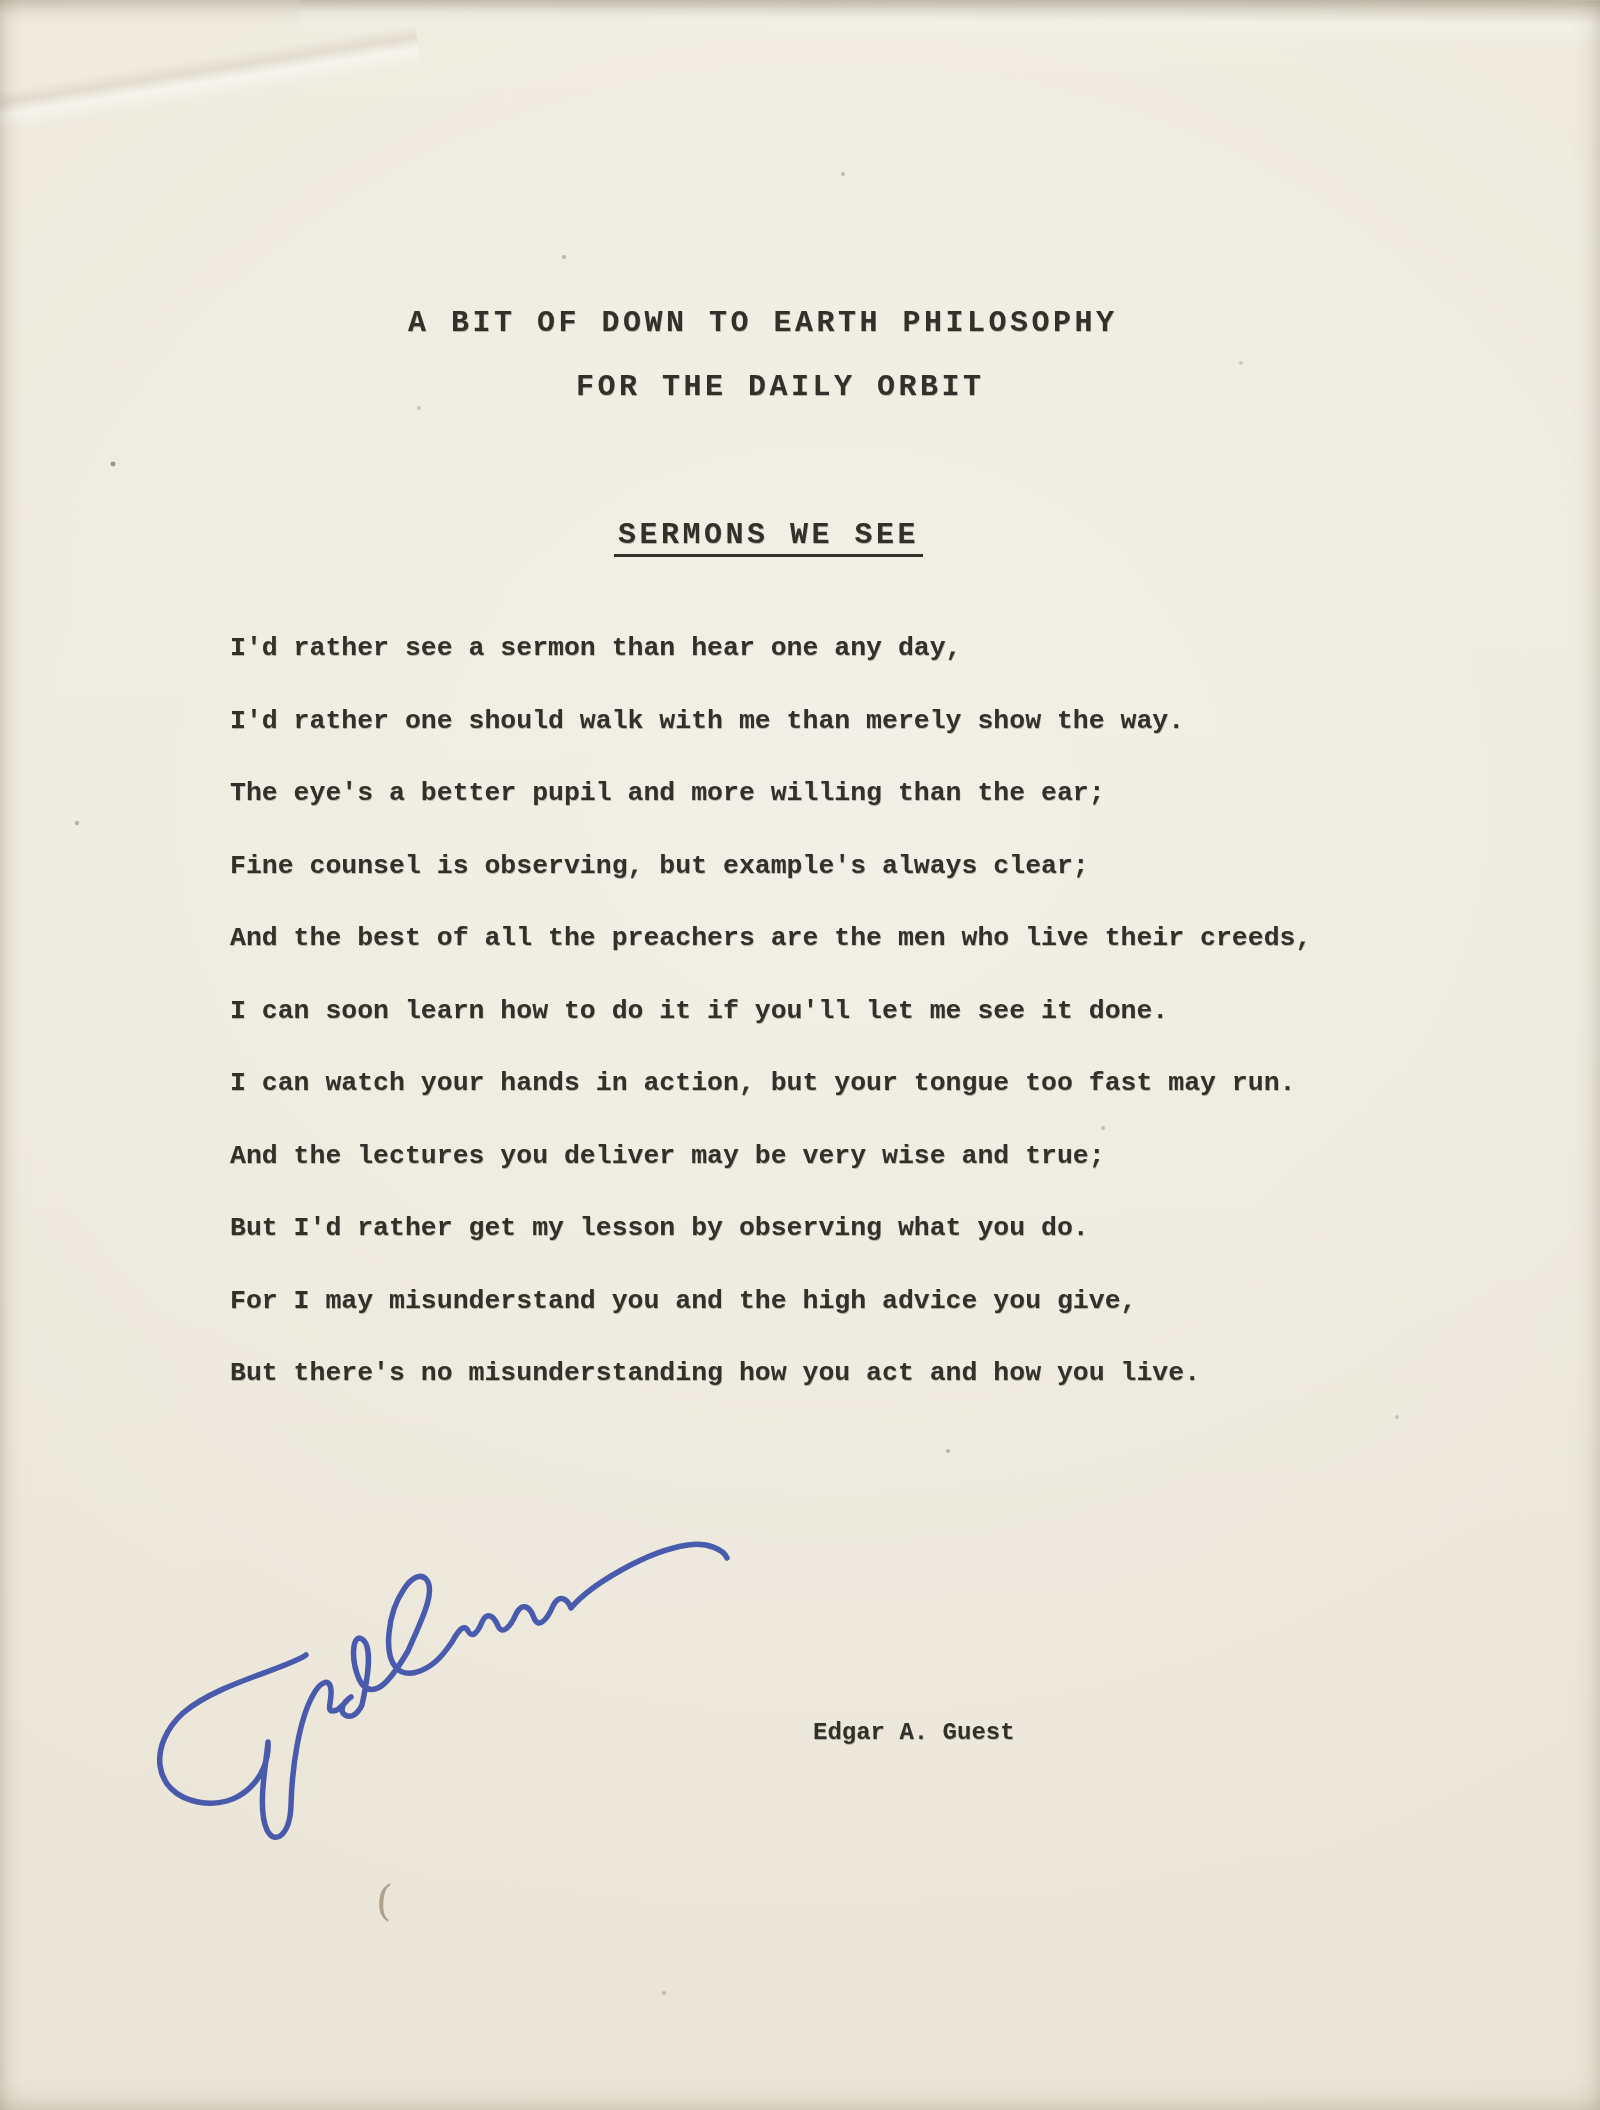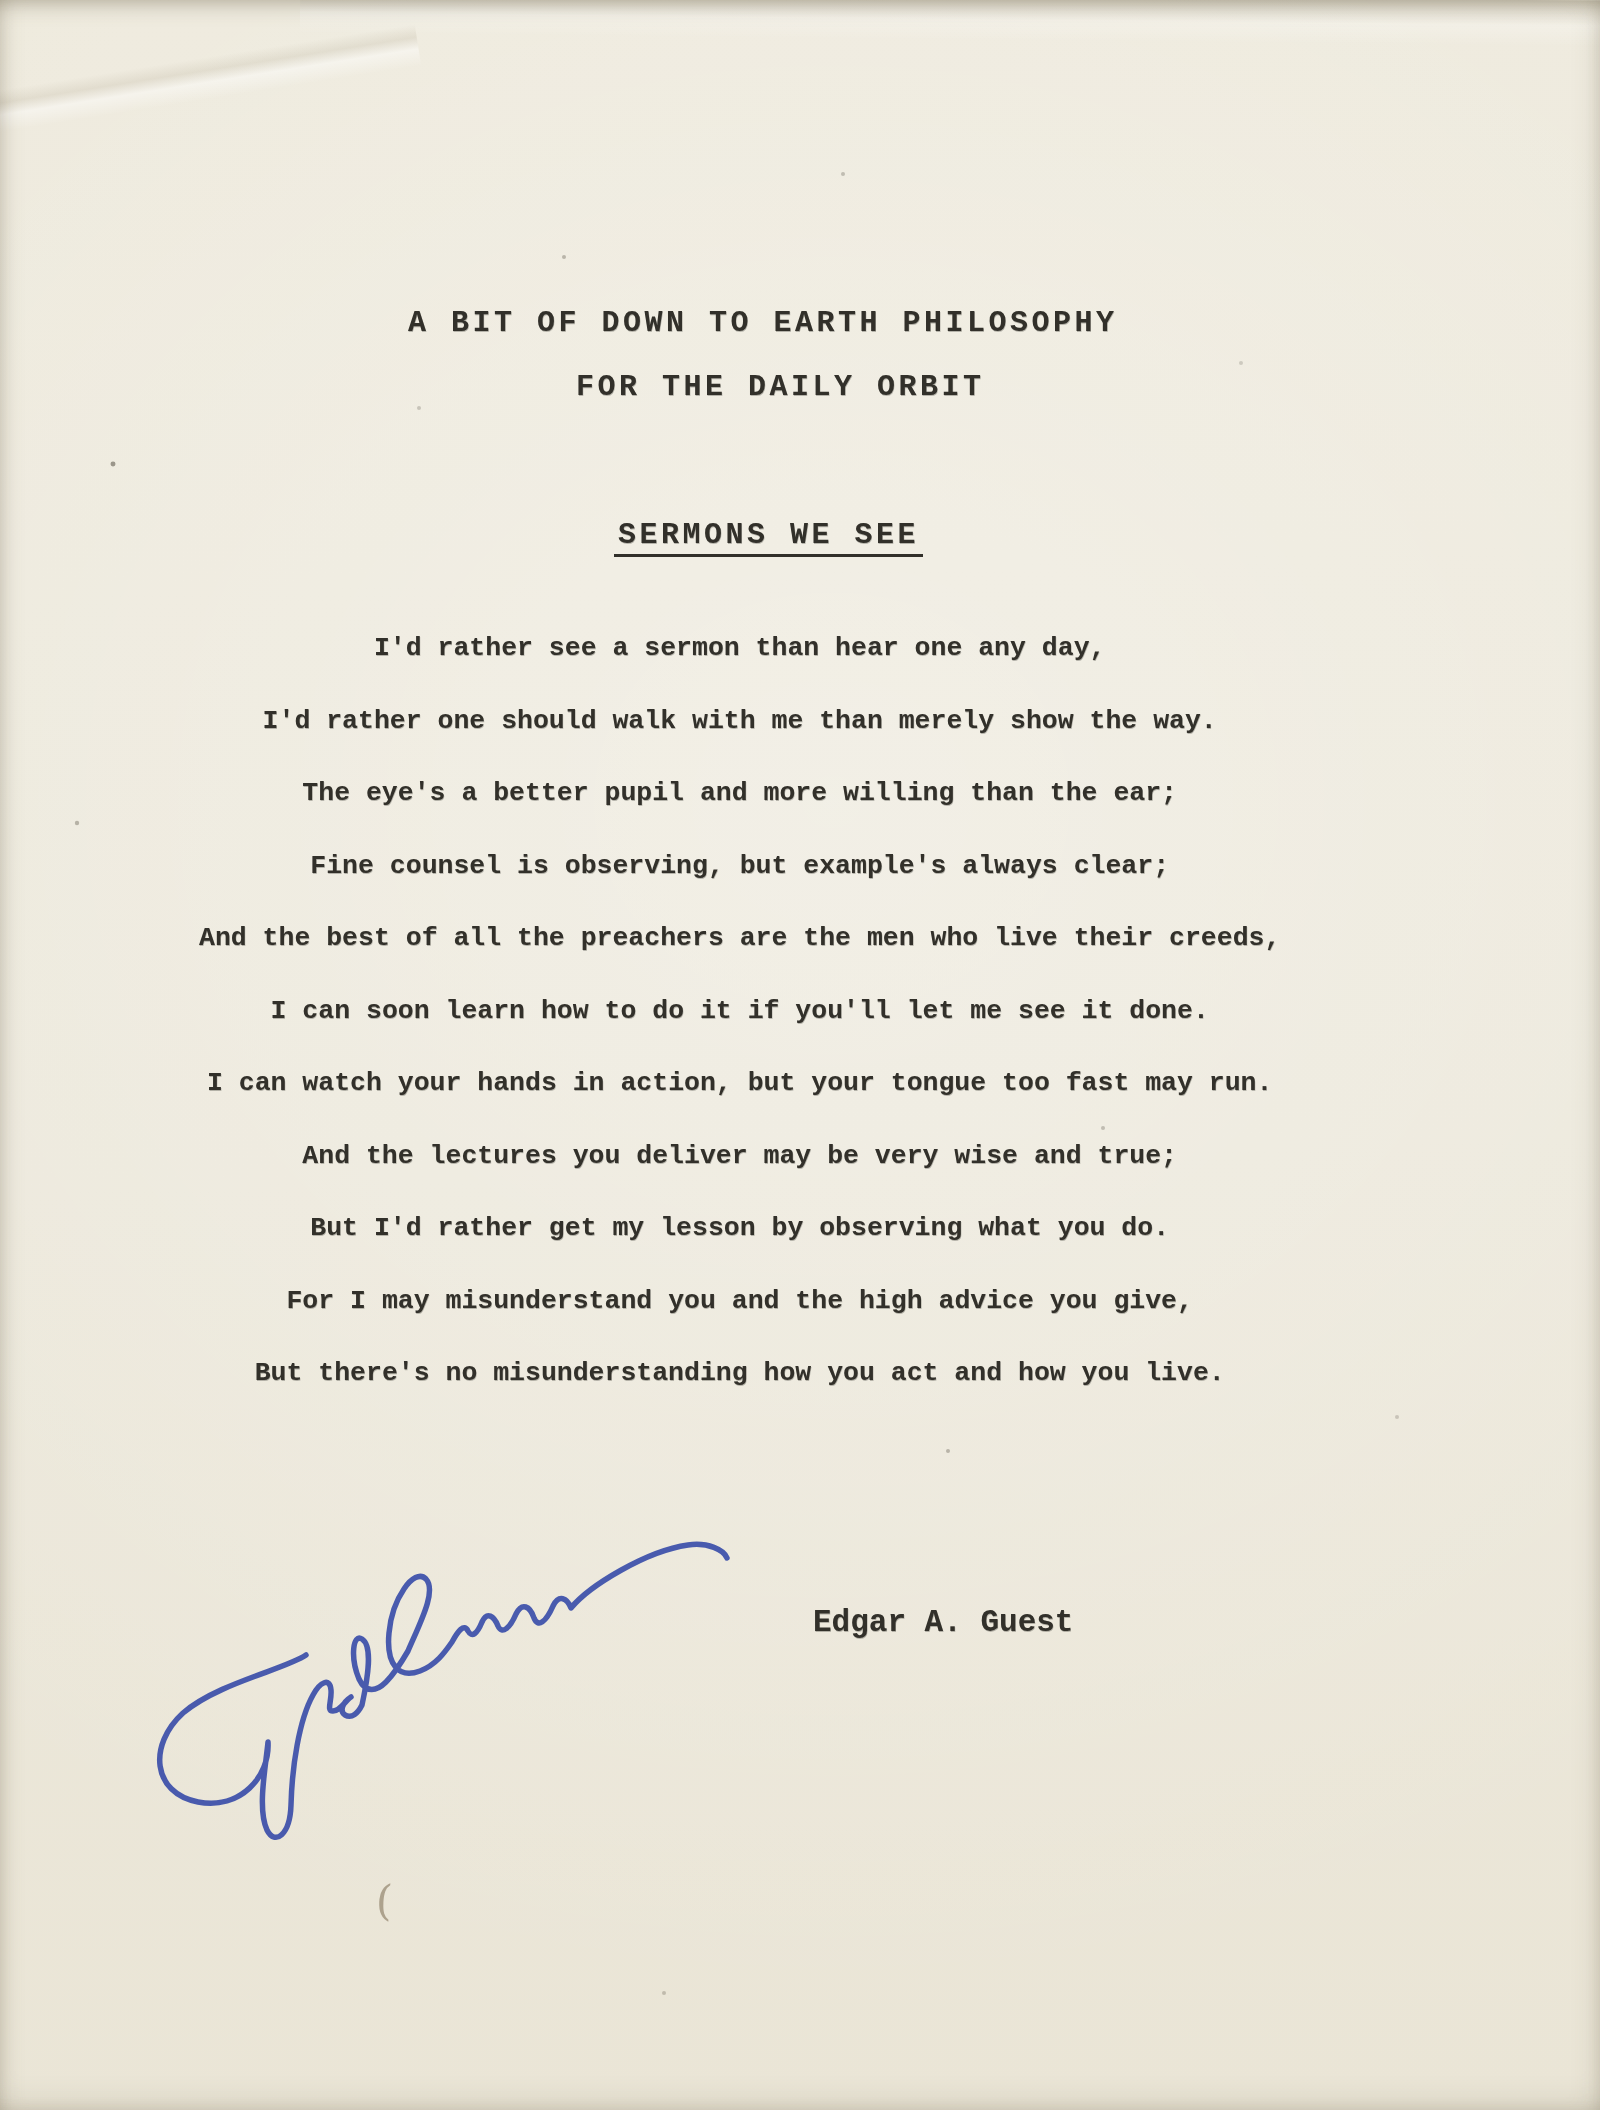--- a/index.html
+++ b/index.html
@@ -51,27 +51,26 @@
   }
   .hdr { font-size: 30px; letter-spacing: 3.5px; }
   .title-1 { left: 360px; top: 308px; margin-left: 48px; }
   .title-2 { left: 576px; top: 372px; }
   .poem-title {
     left: 614px; top: 520px;
     padding: 0 4px 4px 4px;
     border-bottom: 3px solid #32302a;
   }
   .poem {
-    position: absolute; left: 199px; top: 612px;
+    position: absolute; left: 230px; top: 612px;
     font-size: 26.5px; font-weight: 700;
     line-height: 72.5px; white-space: nowrap;
     text-shadow: 0.5px 0.5px 0 rgba(44,42,36,0.30);
-    text-align: center;
   }
-  .attribution { left: 813px; top: 1607px; font-size: 31px; }
+  .attribution { left: 813px; top: 1721px; font-size: 24px; }
   .signature {
     position: absolute; left: 90px; top: 1505px;
     width: 660px; height: 380px;
   }
   .stray-mark {
     position: absolute; left: 376px; top: 1876px;
     font-size: 42px; font-weight: 400;
     font-family: "DejaVu Serif", serif;
     color: rgba(122,106,80,0.55);
     transform: rotate(3deg);

